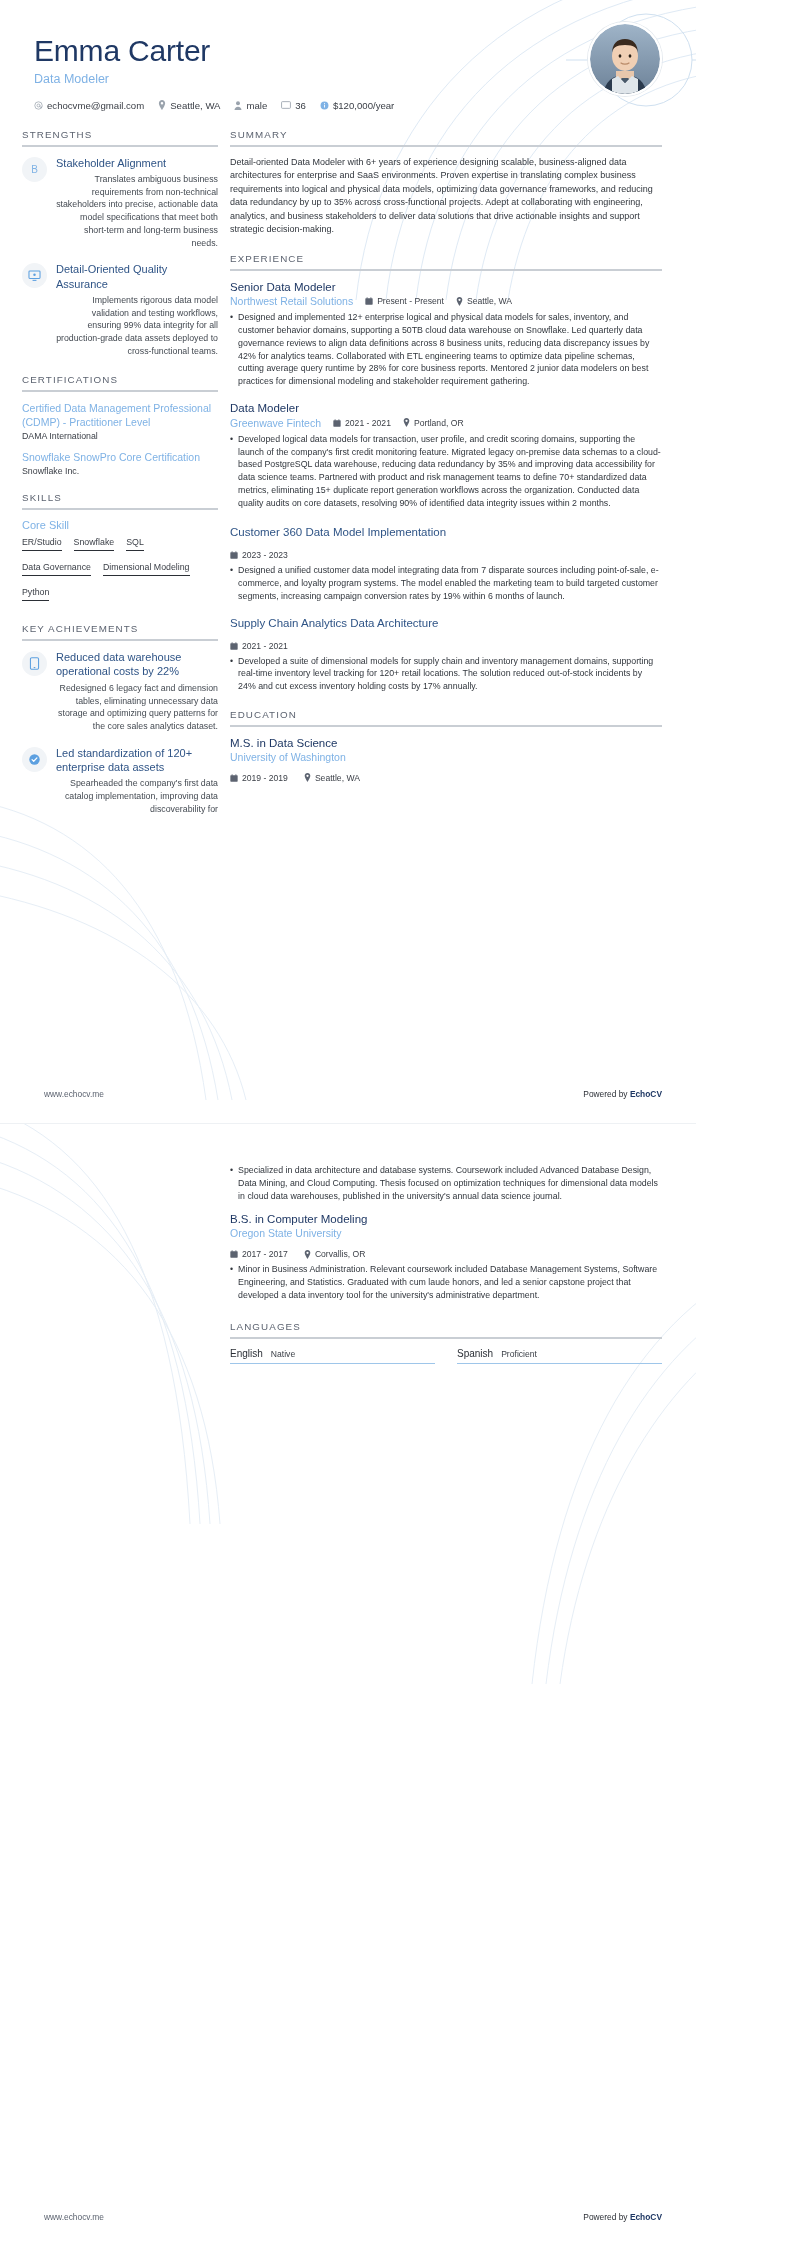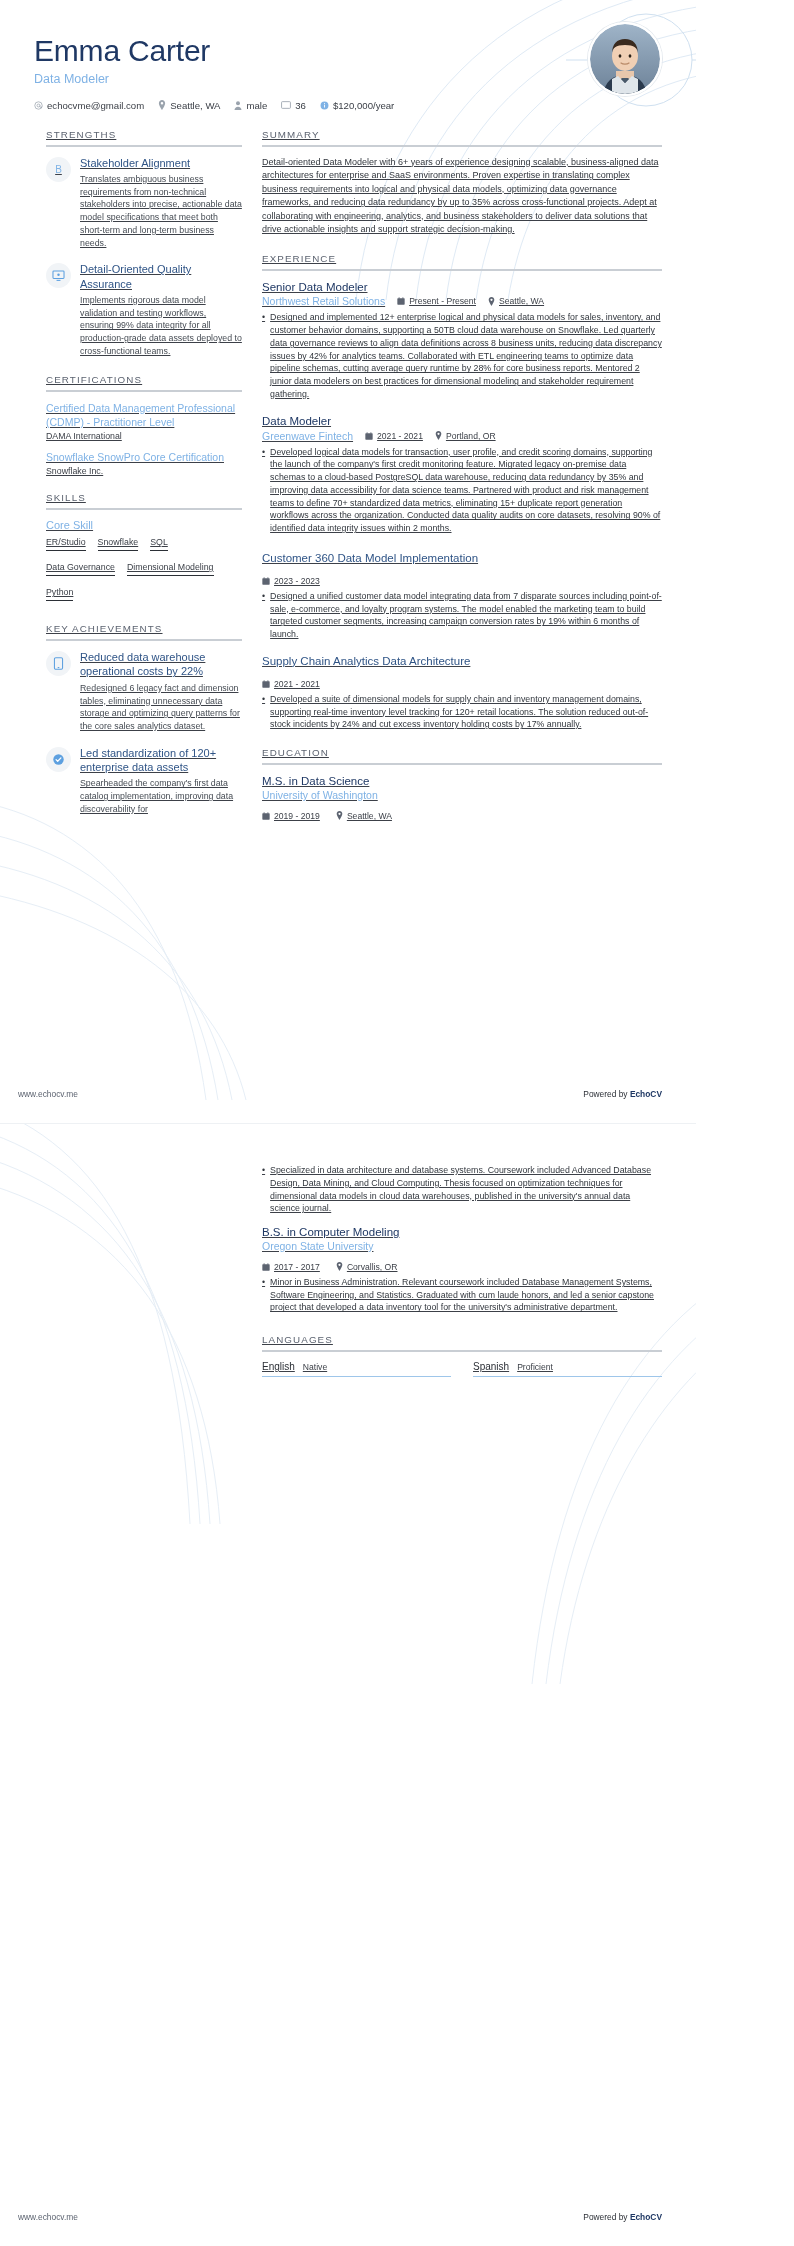--- a/index.html
+++ b/index.html
@@ -69,25 +69,24 @@
     overflow: hidden;
     border: 2px solid #fff;
     box-shadow: 0 0 0 1px #e4e9ee;
     z-index: 4;
   }
   .avatar svg { display: block; }
 
   
   .body-cols {
     display: flex;
-    gap: 20px;
-    padding: 18px 34px 0 46px;
+    gap: 12px;
+    padding: 18px 34px 0 22px;
     position: relative;
     z-index: 2;
-    text-decoration: underline;
   }
   .col-left  { width: 196px; flex: none; }
   .col-right { flex: 1; }
 
   .sec { margin-bottom: 16px; }
   .sec-title {
     font-size: 9.8px;
     letter-spacing: 1.1px;
     color: #5c6370;
     padding-bottom: 5px;
@@ -114,20 +113,21 @@
   .str-title {
     font-size: 11px;
     color: #2f5486;
     line-height: 1.3;
     margin-bottom: 3px;
   }
   .str-desc {
     font-size: 8.8px;
     line-height: 1.45;
     color: #444a52;
+    text-align: right;
   }
 
   
   .skill-group-title {
     font-size: 11px;
     color: #7fb2e5;
     margin-bottom: 6px;
   }
   .skill-row { display: flex; flex-wrap: wrap; gap: 5px 12px; }
   .skill {
@@ -204,21 +204,21 @@
     border-bottom: 1px solid #9ec6ea;
     padding-bottom: 4px;
     display: flex; align-items: baseline; gap: 8px;
   }
   .lang-name { font-size: 10px; color: #2b2f36; }
   .lang-level { font-size: 8.6px; color: #3c4048; }
 
   
   .footer {
     position: absolute;
-    left: 18px; right: 34px;
+    left: 44px; right: 34px;
     bottom: 24px;
     display: flex;
     justify-content: space-between;
     align-items: center;
     font-size: 8.4px;
     color: #5c6370;
     z-index: 3;
   }
   .footer .brand { color: #2b2f36; }
   .footer .brand b { color: #1f3864; }

